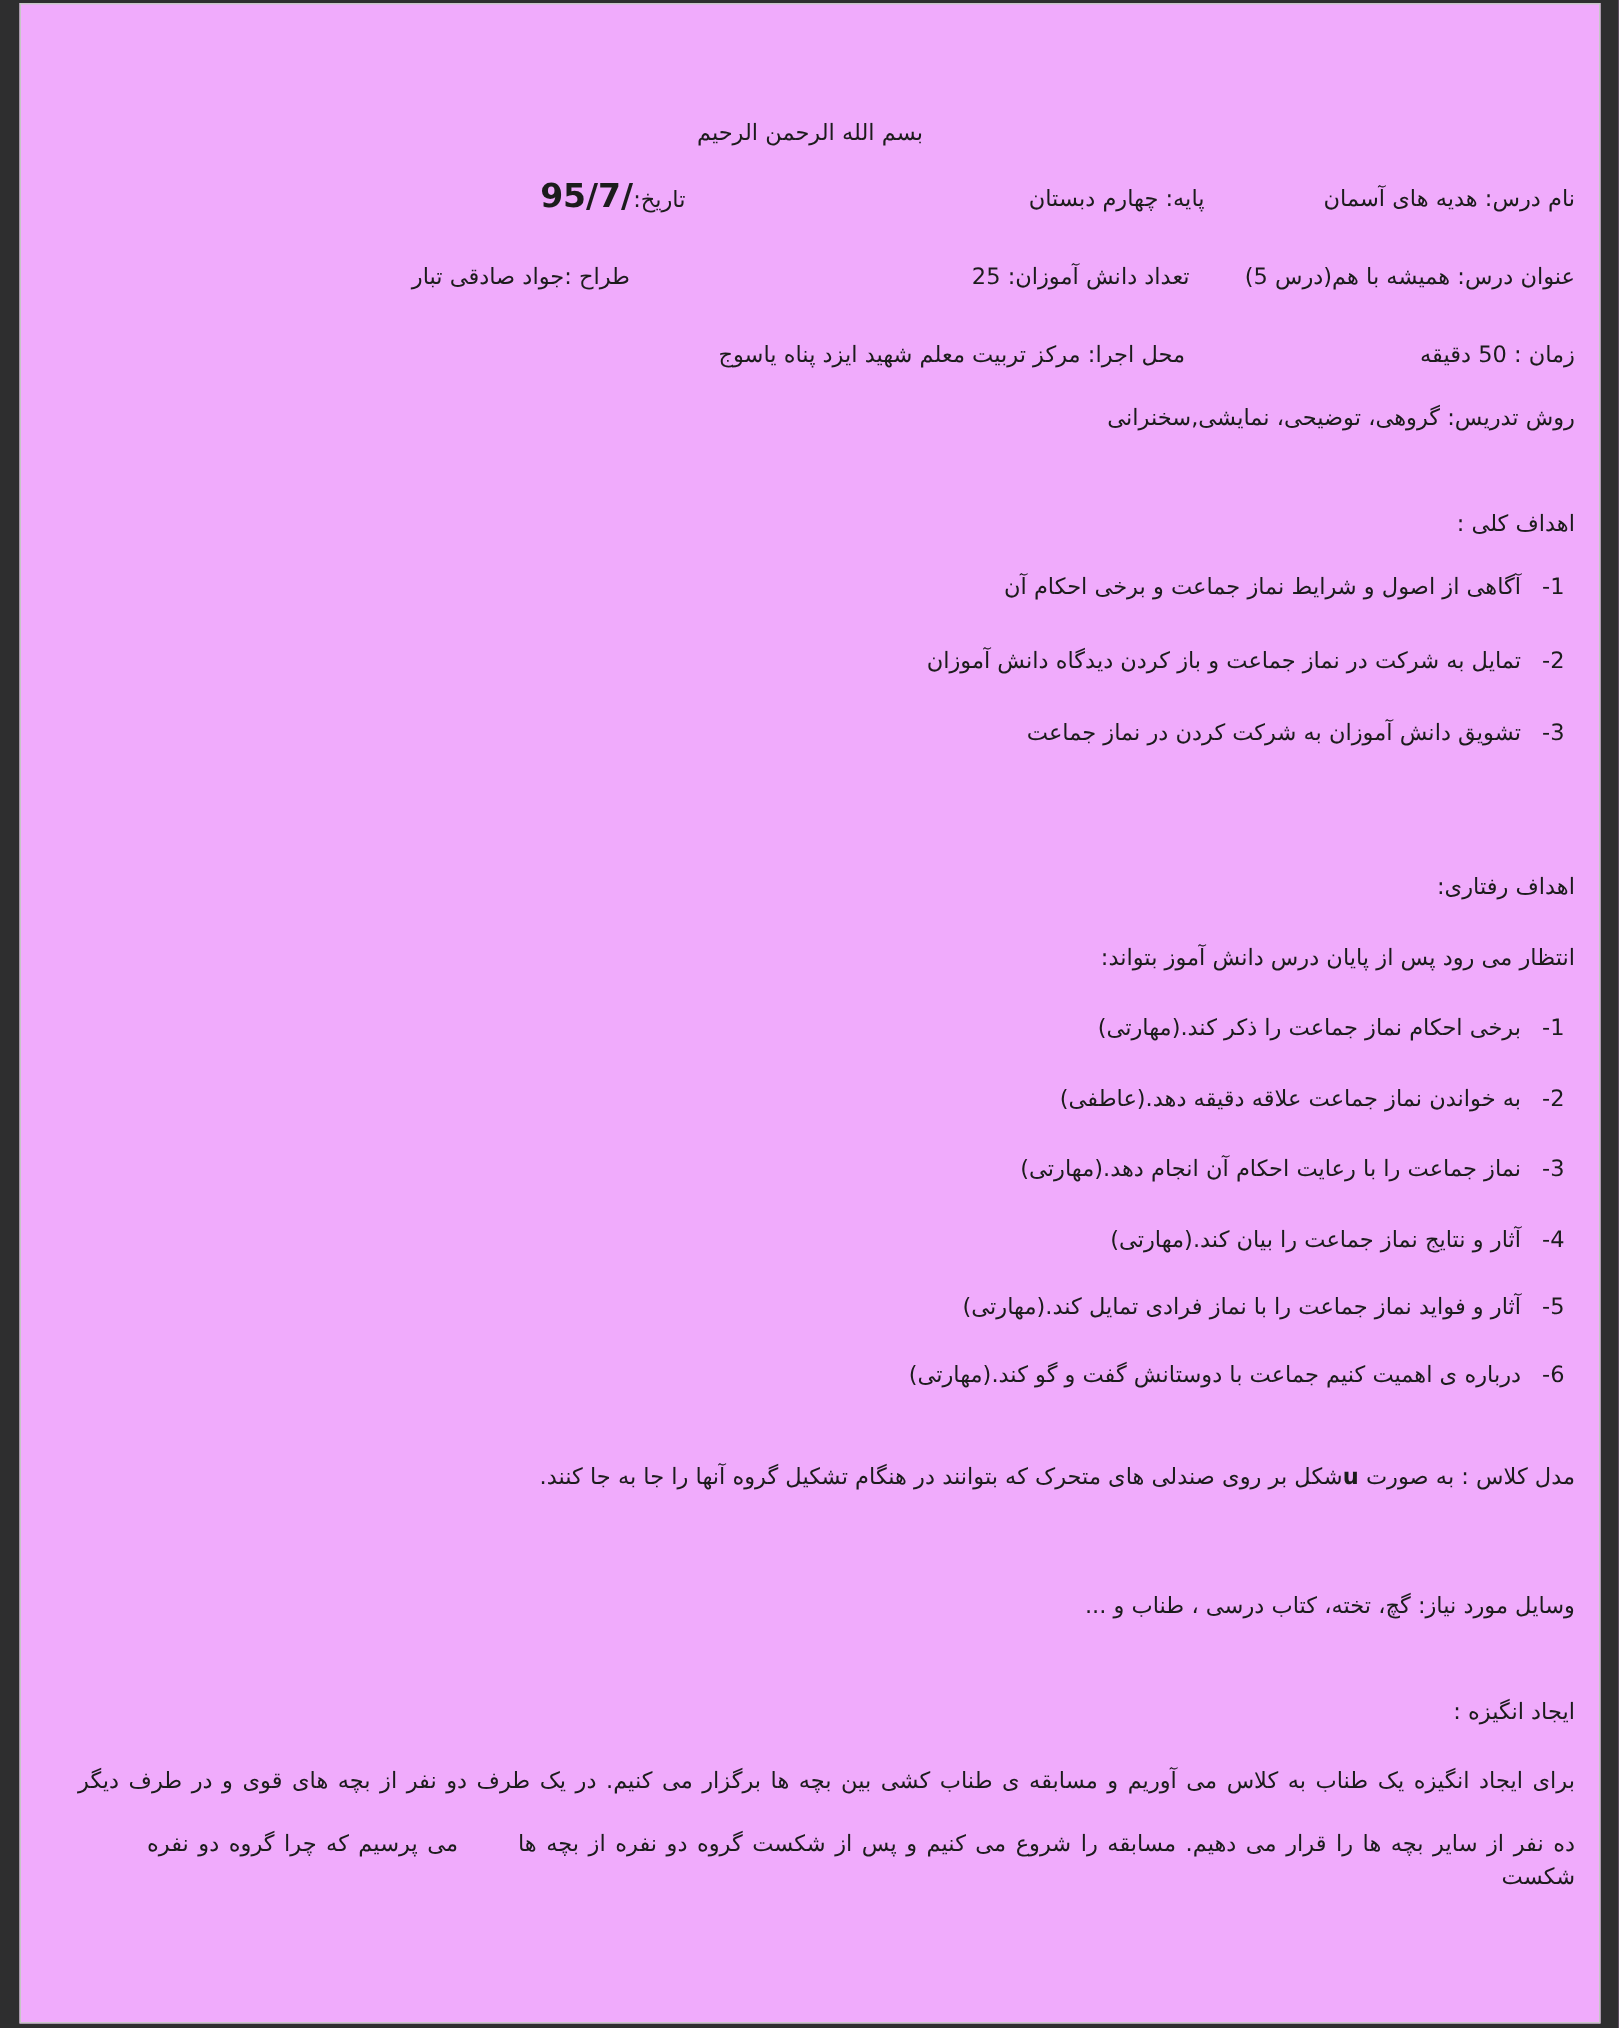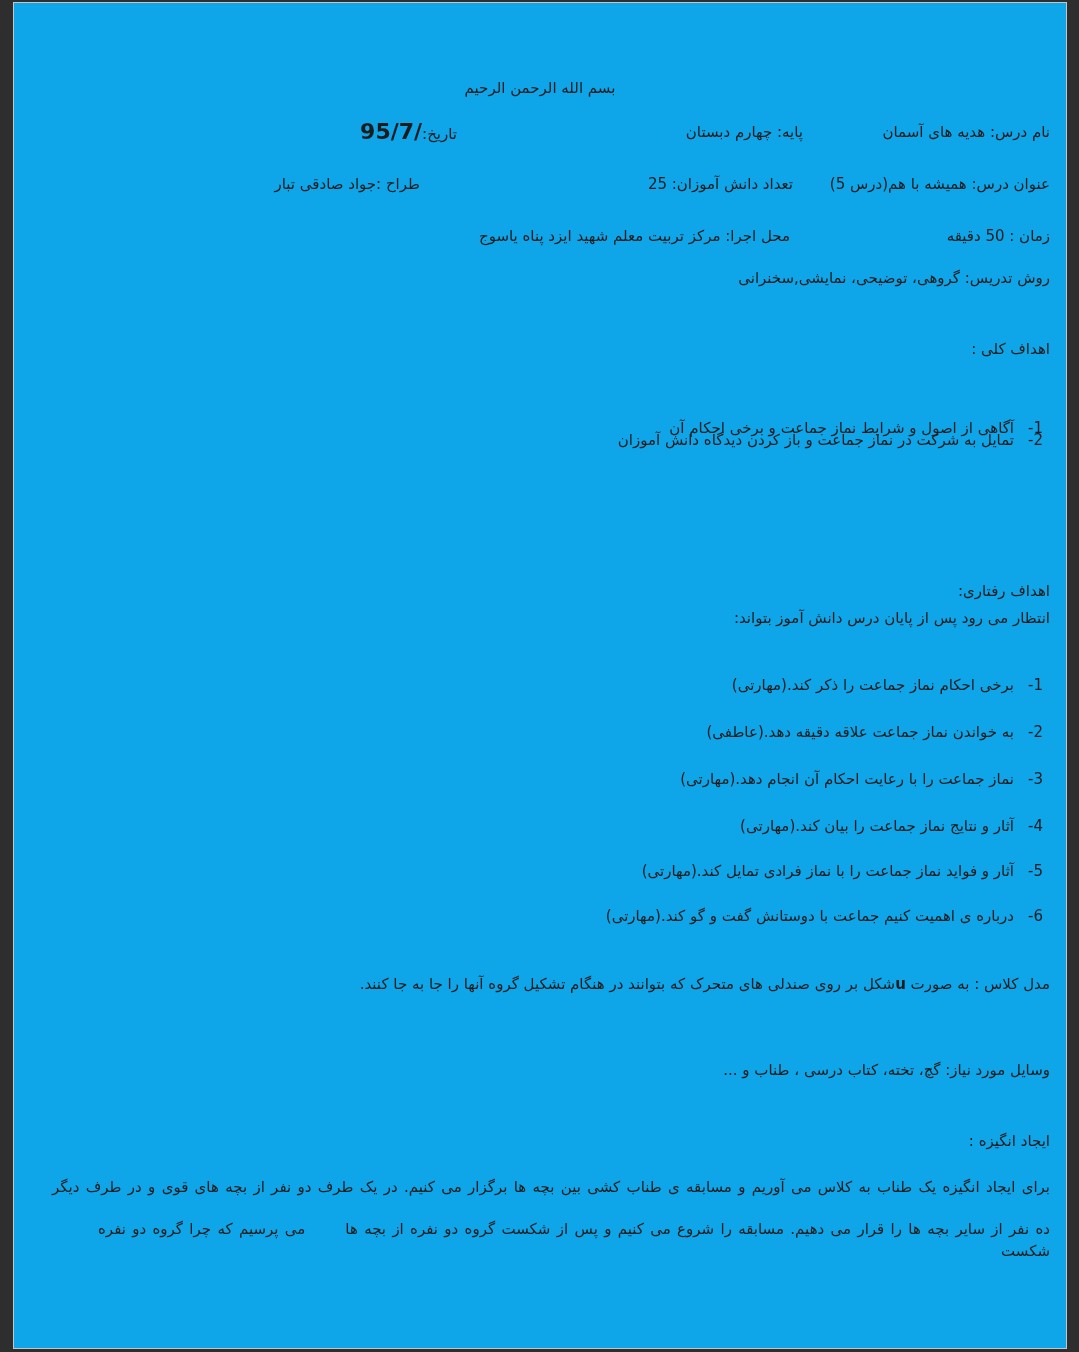--- a/index.html
+++ b/index.html
@@ -6,21 +6,21 @@
   html,body{
     width:1079px; height:1352px;
     background:#2e2e2f;
     font-family:"DejaVu Sans", sans-serif;
     overflow:hidden;
     position:relative;
   }
   .page{
     position:absolute; left:13px; top:2px;
     width:1054px; height:1347px;
-    background:#0ea5e9;
+    background:#f0abfc;
     border:1px solid #c6c6c6;
   }
   .line{
     position:absolute;
     direction:rtl;
     white-space:nowrap;
     font-size:15px;
     line-height:22px;
     color:#1c1c1c;
   }
@@ -60,29 +60,32 @@
   <div class="line" style="top:170px; right:273px;">تعداد دانش آموزان: 25</div>
   <div class="line" style="top:170px; right:646px;">طراح :جواد صادقی تبار</div>
 
   <div class="line r16" style="top:222px;">زمان : 50 دقیقه</div>
   <div class="line" style="top:222px; right:276px;">محل اجرا: مرکز تربیت معلم شهید ایزد پناه یاسوج</div>
 
   <div class="line r16" style="top:264px;">روش تدریس: گروهی، توضیحی، نمایشی,سخنرانی</div>
 
   <div class="line r16" style="top:335px;">اهداف کلی :</div>
 
-  <div class="line li" style="top:377px;margin-top:37px;">
+  <div class="line li" style="top:377px;">
     <span class="li-num">1-</span><span>آگاهی از اصول و شرایط نماز جماعت و برخی احکام آن</span>
   </div>
   <div class="line li" style="top:426px;">
     <span class="li-num">2-</span><span>تمایل به شرکت در نماز جماعت و باز کردن دیدگاه دانش آموزان</span>
   </div>
+  <div class="line li" style="top:474px;">
+    <span class="li-num">3-</span><span>تشویق دانش آموزان به شرکت کردن در نماز جماعت</span>
+  </div>
 
   <div class="line r16" style="top:577px;">اهداف رفتاری:</div>
-  <div class="line r16" style="top:604px;">انتظار می رود پس از پایان درس دانش آموز بتواند:</div>
+  <div class="line r16" style="top:624px;">انتظار می رود پس از پایان درس دانش آموز بتواند:</div>
 
   <div class="line li" style="top:671px;">
     <span class="li-num">1-</span><span>برخی احکام نماز جماعت را ذکر کند.(مهارتی)</span>
   </div>
   <div class="line li" style="top:718px;">
     <span class="li-num">2-</span><span>به خواندن نماز جماعت علاقه دقیقه دهد.(عاطفی)</span>
   </div>
   <div class="line li" style="top:765px;">
     <span class="li-num">3-</span><span>نماز جماعت را با رعایت احکام آن انجام دهد.(مهارتی)</span>
   </div>

